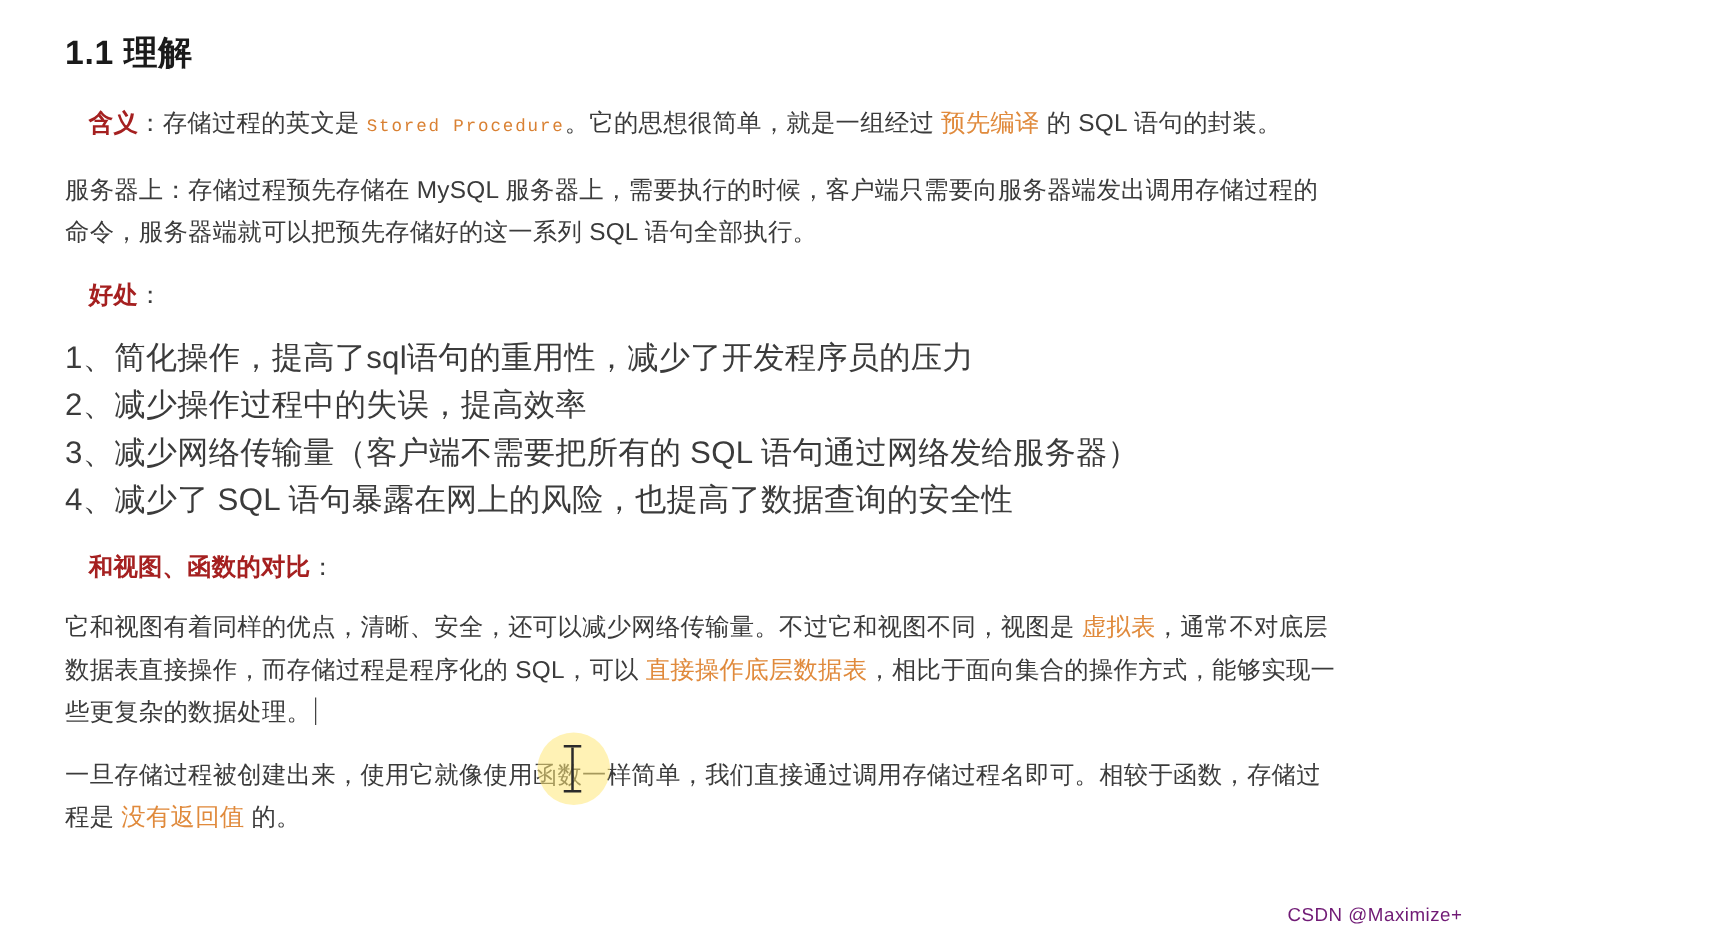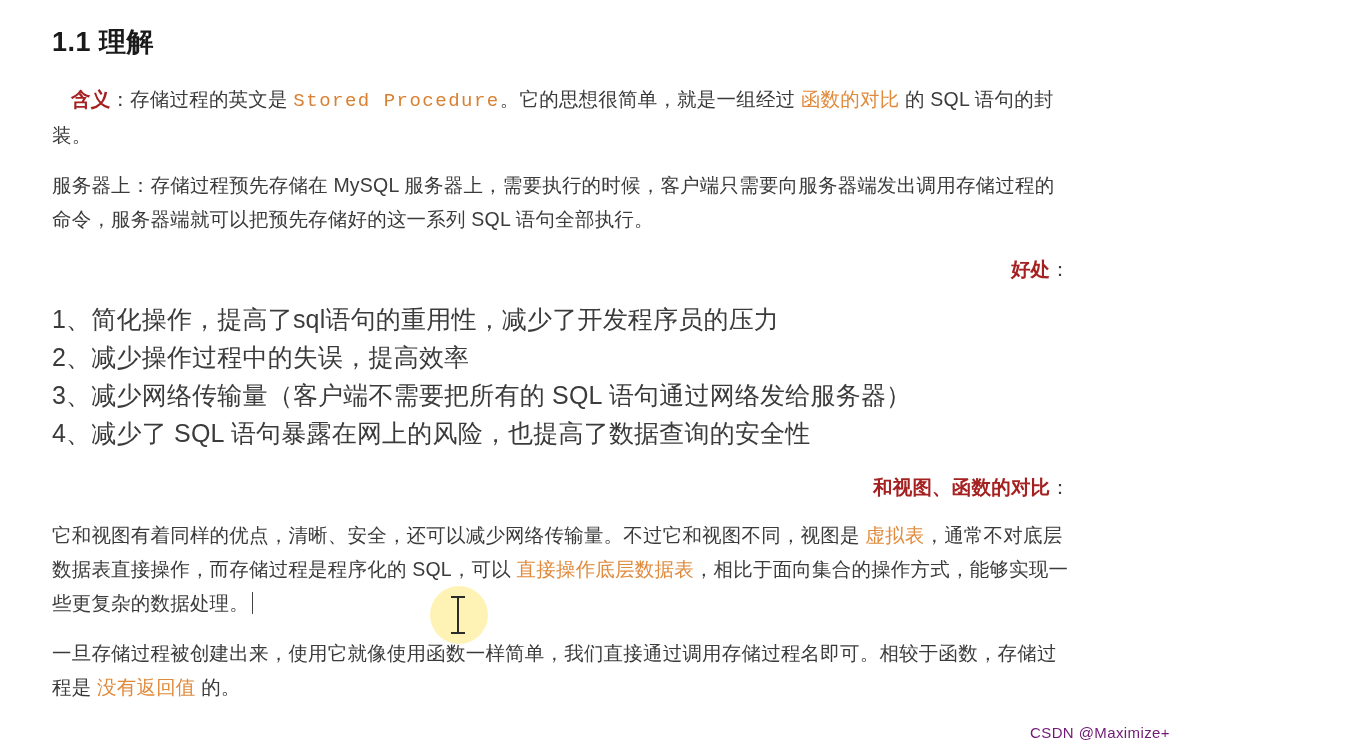--- a/index.html
+++ b/index.html
@@ -31,31 +31,30 @@
   }
   p.para {
     font-size: 19.5px;
     line-height: 34px;
     margin: 0 0 16px 0;
     color: #3b3b3b;
     letter-spacing: 0.2px;
   }
   p.para.tight {
     margin-bottom: 14px;
-    text-align: right;
   }
   .label-red {
     color: #a52020;
     font-weight: bold;
     margin-left: 19px;
   }
   .mono-orange {
     font-family: "Liberation Mono", "DejaVu Sans Mono", monospace;
     color: #d98032;
-    font-size: 19px;
+    font-size: 14px;
     letter-spacing: 1.5px;
   }
   .hl-orange {
     color: #e08a3c;
   }
   ul.benefits {
     list-style: none;
     margin: 0 0 18px 0;
     padding: 0;
   }
@@ -113,21 +112,21 @@
 </head>
 <body>
 
 <div class="page">
 
   <h2 class="section-title">1.1 理解</h2>
 
   <p class="para">
     <span class="label-red">含义</span><span>：</span><span>存储过程的英文是</span>
     <span class="mono-orange">Stored Procedure</span><span>。它的思想很简单，就是一组经过</span>
-    <span class="hl-orange">函数的对比</span>
+    <span class="hl-orange">预先编译</span>
     <span>的 SQL 语句的封装。</span>
   </p>
 
   <p class="para">服务器上：存储过程预先存储在 MySQL 服务器上，需要执行的时候，客户端只需要向服务器端发出调用存储过程的命令，服务器端就可以把预先存储好的这一系列 SQL 语句全部执行。</p>
 
   <p class="para tight">
     <span class="label-red">好处</span><span>：</span>
   </p>
 
   <ul class="benefits">

